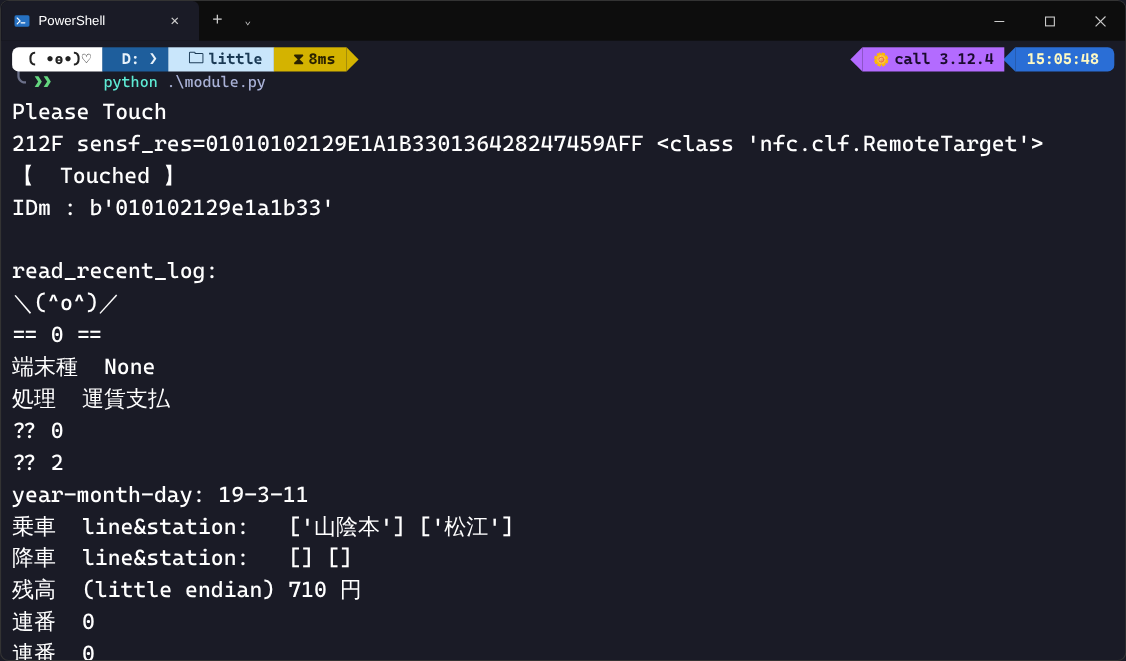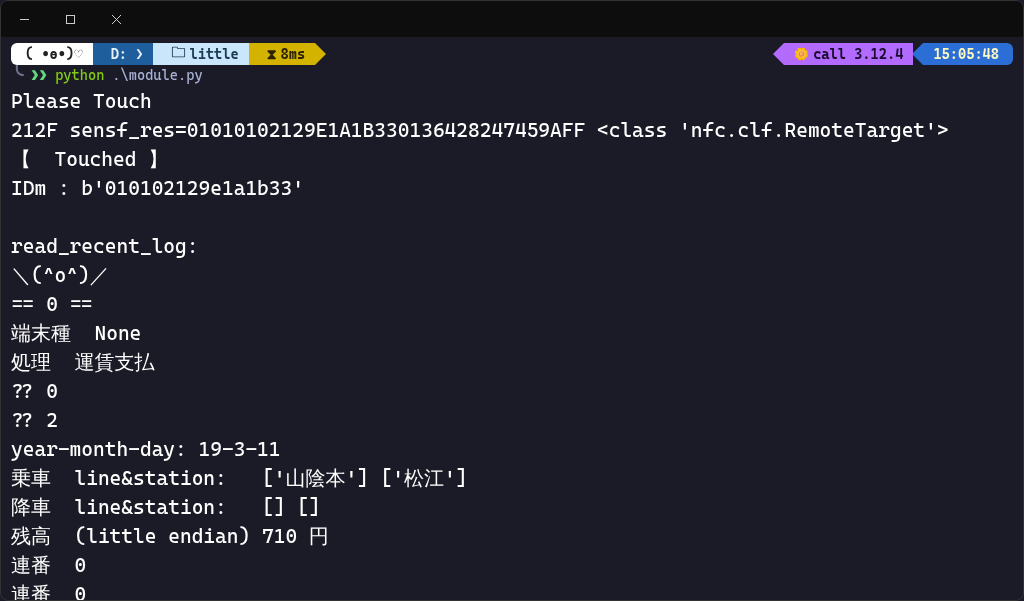--- a/index.html
+++ b/index.html
@@ -107,33 +107,47 @@
   .seg-drv   { background: #1e5e9c; color: #e8f2fa; }
   .seg-fld   { background: #c9e6fb; color: #1a3a55; }
   .seg-time  { background: #d4b300; color: #2b2200; }
 
   .seg-venv  { background: #b36bff; color: #1a0b2e; border-right: none; }
   .seg-clock { background: #2a6ed6; color: #fef9c3; border-radius: 0 6px 6px 0; }
 
   .cmdline { display: flex; align-items: center; gap: 8px; margin-bottom: 4px; }
   .bracket { color: #6b7089; font-size: 20px; line-height: 14px; }
   .chevrons { color: #64d67f; font-weight: bold; }
-  .cmd { color: #84cc16; }
+  .cmd { color: #5eead4; margin-left: 39px; }
   .arg { color: #a9b1d6; }
 
   .output { color: #ffffff; line-height: 1.45; white-space: pre; font-size: 20px; }
 
   .folder-icon { display:inline-block; margin-right:4px; }
   .hourglass-icon { display:inline-block; margin-right:4px; }
   .py-icon { display:inline-block; margin-right:4px; font-size:12px; }
 </style>
 </head>
 <body>
 
 <div class="titlebar">
+  <div class="titlebar-left">
+    <div class="tab">
+      <span class="tab-icon">
+        <svg viewBox="0 0 16 16">
+            <rect x="0" y="2" width="16" height="12" rx="2" fill="#2671c2"></rect>
+            <path d="M3 5l3 3-3 3M7 10h4" stroke="#fff" stroke-width="1.2" fill="none" stroke-linecap="round"></path>
+          </svg>
+      </span>
+      <span class="tab-title">PowerShell</span>
+      <span class="tab-close">×</span>
+    </div>
+    <div class="newtab">+</div>
+    <div class="dropdown">⌄</div>
+  </div>
   <div class="window-controls">
     <div class="win-btn">
       <svg viewBox="0 0 11 11">
           <line x1="1" y1="5.5" x2="10" y2="5.5" stroke="#ccc" stroke-width="1"></line>
         </svg>
     </div>
     <div class="win-btn">
       <svg viewBox="0 0 11 11">
           <rect x="1.5" y="1.5" width="8" height="8" stroke="#ccc" stroke-width="1" fill="none"></rect>
         </svg>

